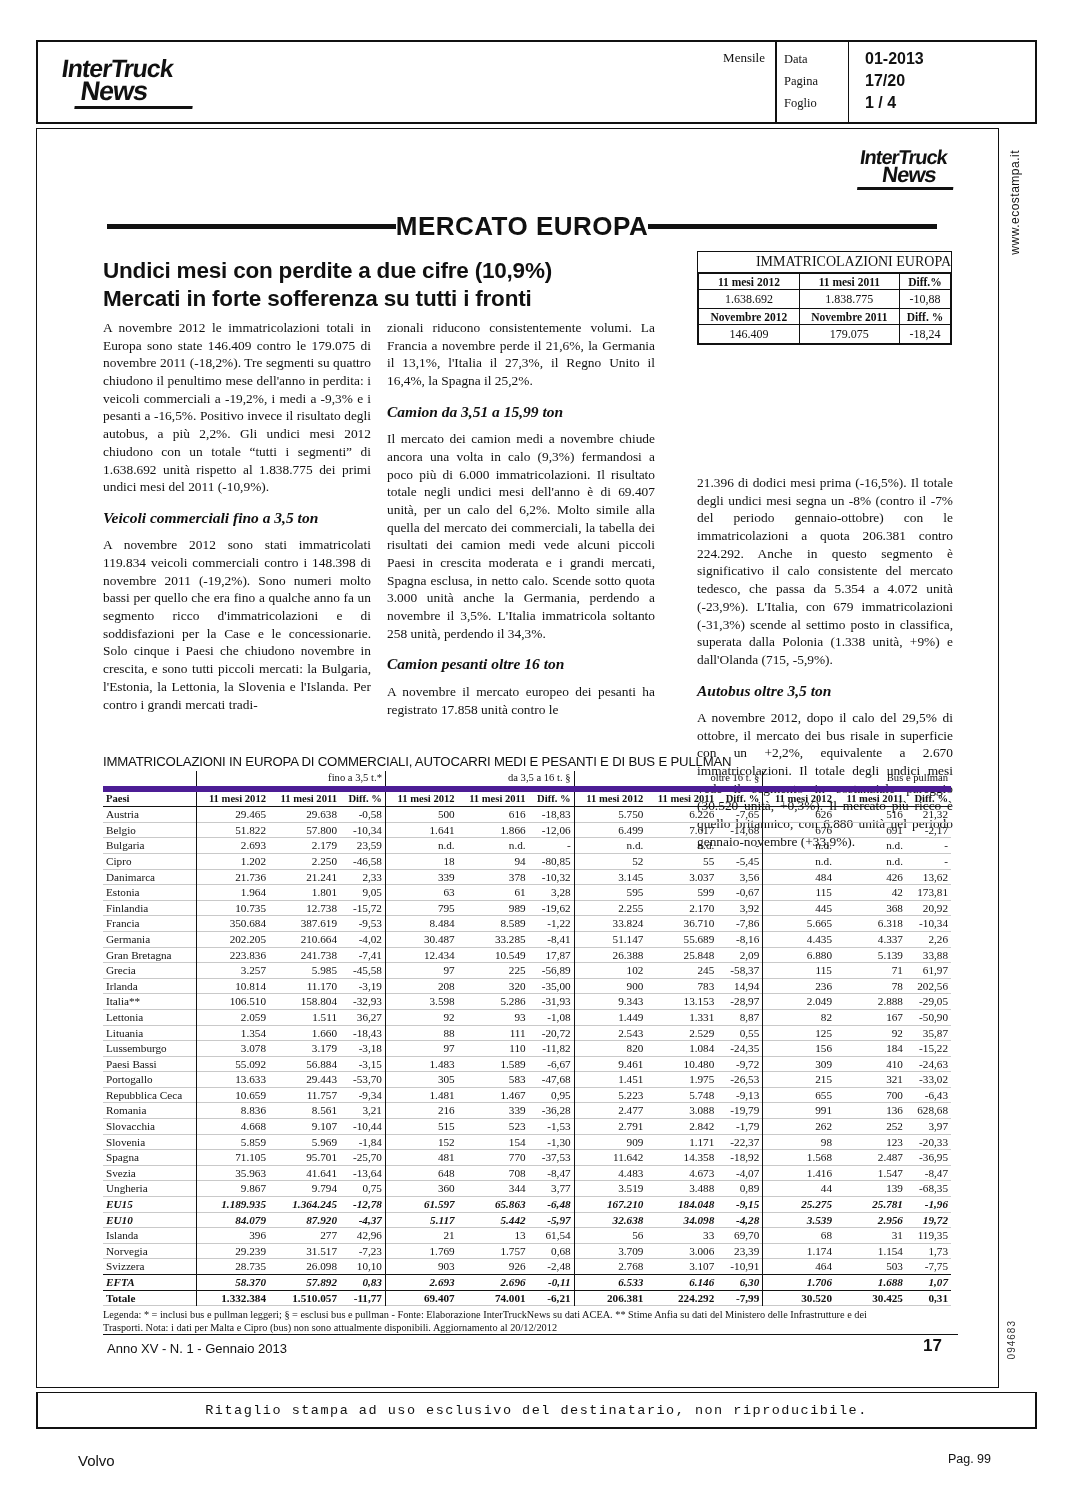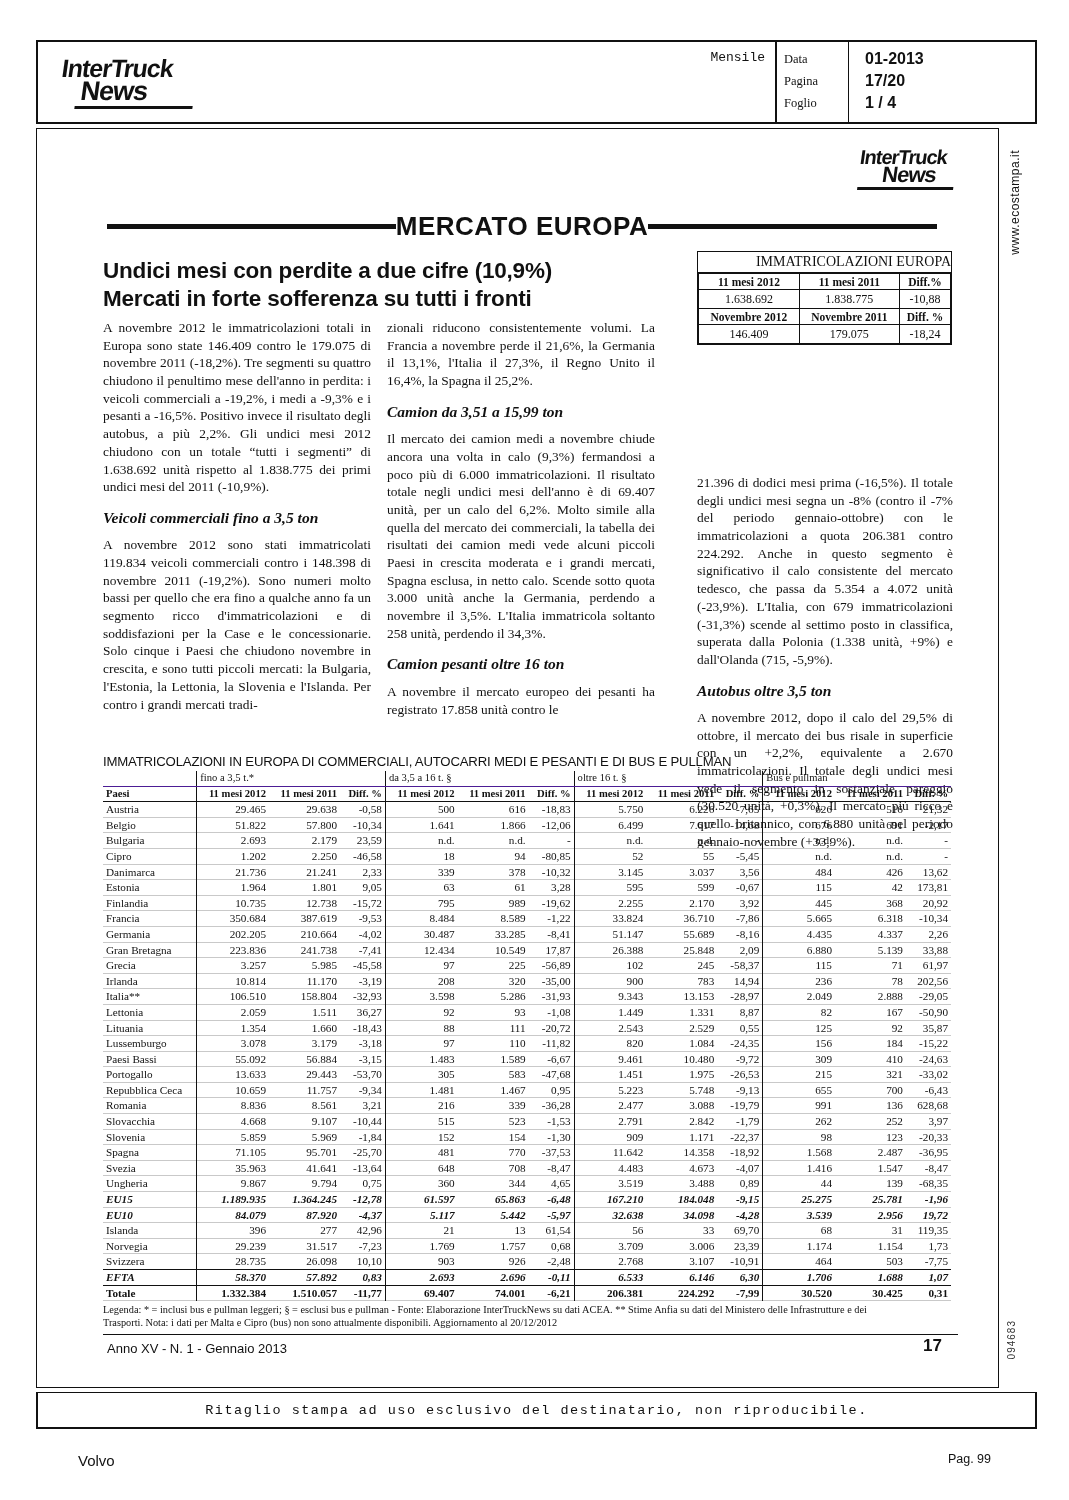--- a/index.html
+++ b/index.html
@@ -6,21 +6,21 @@
   body{width:1069px;height:1500px;font-family:"Liberation Serif",serif;color:#111;}
   .page{position:relative;width:1069px;height:1500px;background:#fff;}
   
   .clip-header{position:absolute;left:36px;top:40px;width:997px;height:80px;border:2px solid #111;display:flex;}
   .logo-cell{width:330px;border-right:0;display:flex;align-items:center;justify-content:flex-start;padding-left:22px;}
   .logo{position:relative;transform:skewX(-8deg);}
   .logo-line1{font-family:"Liberation Sans",sans-serif;font-weight:bold;font-size:25px;letter-spacing:-1px;color:#111;line-height:1;}
   .logo-line2{font-family:"Liberation Sans",sans-serif;font-weight:bold;font-size:27px;letter-spacing:-1px;color:#111;line-height:1;margin-top:-3px;margin-left:22px;}
   .logo-bar{height:3px;background:#111;width:118px;margin-top:1px;margin-left:18px;}
   .mensile-cell{flex:1;position:relative;}
-  .mensile-txt{position:absolute;right:10px;top:8px;font-size:13px;font-family:Liberation Mono, monospace;}
+  .mensile-txt{position:absolute;right:10px;top:8px;font-size:13px;font-family:Liberation Serif, serif;}
   .meta-cell{width:258px;border-left:2px solid #111;display:flex;}
   .meta-left{width:72px;border-right:1px solid #111;font-size:12.5px;padding:6px 0 0 7px;box-sizing:border-box;}
   .meta-left div{height:22px;line-height:22px;}
   .meta-right{flex:1;padding:6px 0 0 16px;box-sizing:border-box;}
   .meta-right div{height:22px;line-height:22px;font-family:"Liberation Sans",sans-serif;font-size:16px;font-weight:bold;}
   
   .frame{position:absolute;left:36px;top:128px;width:963px;height:1260px;border:1px solid #111;box-sizing:border-box;background:#fff;}
   .side-url{position:absolute;left:1008px;top:150px;width:18px;font-family:"Liberation Sans",sans-serif;font-size:12px;letter-spacing:.5px;writing-mode:vertical-rl;transform:rotate(180deg);color:#111;}
   .side-code{position:absolute;left:1006px;top:1320px;font-family:"Liberation Sans",sans-serif;font-size:10px;writing-mode:vertical-rl;transform:rotate(180deg);color:#333;letter-spacing:1px;}
   .brand-small{position:absolute;right:42px;top:18px;transform:skewX(-8deg);text-align:center;}
@@ -46,21 +46,21 @@
   #c1{left:66px;width:268px;}
   #c2{left:350px;width:268px;}
   #c3{left:660px;width:256px;top:345px;}
   
   .bigtbl-wrap{position:absolute;left:66px;top:625px;width:848px;}
   .bigtbl-title{font-family:"Liberation Sans",sans-serif;font-size:13.2px;letter-spacing:-.2px;padding-bottom:2px;}
   table.big{border-collapse:collapse;width:848px;font-family:"Liberation Serif",serif;font-size:11.2px;}
   table.big th,table.big td{padding:0 3px;height:14.6px;line-height:14.6px;white-space:nowrap;}
   table.big td.num,table.big th.num{text-align:right;}
   table.big td.name{text-align:left;}
-  table.big tr.grp th{font-size:10.6px;font-weight:normal;text-align:left;border-bottom:1px solid #4c1d95;}
+  table.big tr.grp th{font-size:10.6px;font-weight:normal;text-align:right;border-bottom:6px solid #4c1d95;}
   table.big tr.hdr th{font-size:10.6px;font-weight:bold;border-bottom:1px solid #111;border-top:1px solid #111;}
   table.big tbody tr{border-bottom:1px solid #c9c9c9;}
   table.big tbody tr.eu td{font-style:italic;font-weight:bold;}
   table.big tbody tr.tot td{font-weight:bold;}
   table.big tbody tr.topline td{border-top:1px solid #111;}
   .sep{border-left:1px solid #111;}
   .legend{font-size:10.3px;line-height:1.25;font-family:"Liberation Serif",serif;margin-top:3px;width:848px;}
   
   .frame-footline{position:absolute;left:66px;right:40px;top:1205px;border-top:1px solid #111;}
   .anno{position:absolute;left:70px;top:1212px;font-family:"Liberation Sans",sans-serif;font-size:13px;}
@@ -563,21 +563,21 @@
               <td class="num">1.547</td>
               <td class="num">-8,47</td>
             </tr>
             <tr>
               <td class="name">Ungheria</td>
               <td class="num sep">9.867</td>
               <td class="num">9.794</td>
               <td class="num">0,75</td>
               <td class="num sep">360</td>
               <td class="num">344</td>
-              <td class="num">4,65</td>
+              <td class="num">3,77</td>
               <td class="num sep">3.519</td>
               <td class="num">3.488</td>
               <td class="num">0,89</td>
               <td class="num sep">44</td>
               <td class="num">139</td>
               <td class="num">-68,35</td>
             </tr>
             <tr class="eu">
               <td class="name">EU15</td>
               <td class="num sep">1.189.935</td>

